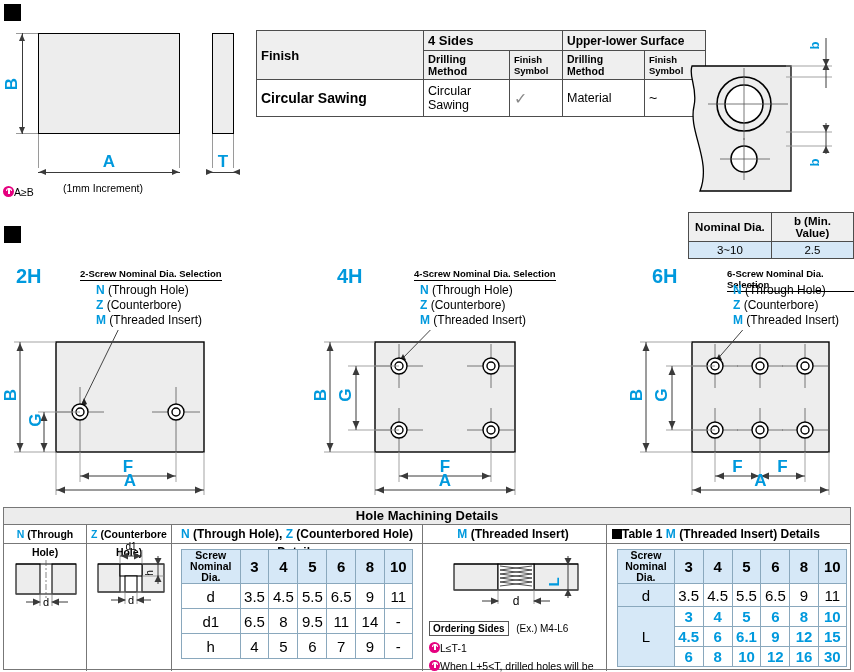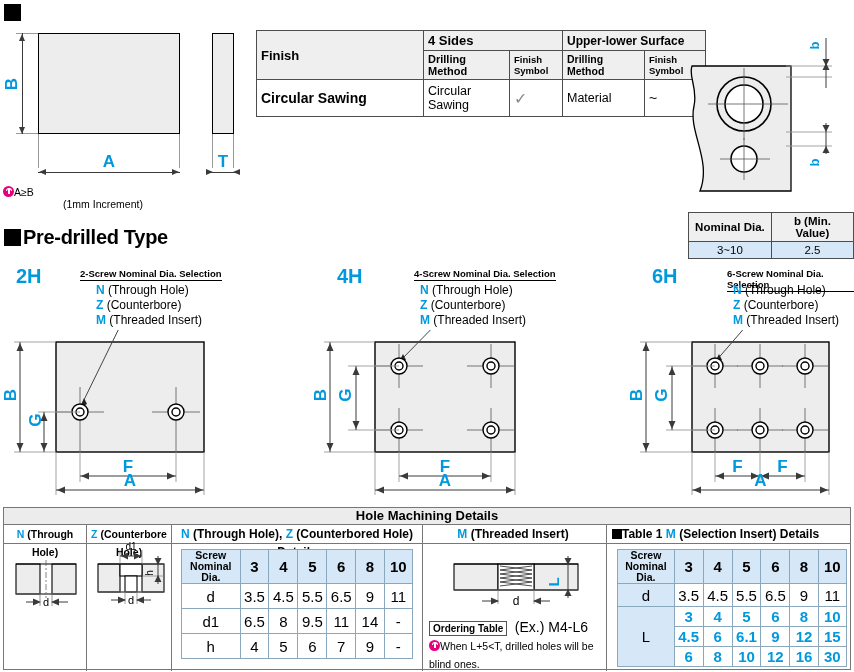--- a/index.html
+++ b/index.html
@@ -90,21 +90,21 @@
 <div class="abs ext" style="left:212px;top:134px;width:1px;height:34px;"></div>
 <div class="abs ext" style="left:233px;top:134px;width:1px;height:34px;"></div>
 <div class="abs dimline-h" style="left:206px;top:172px;width:34px;"></div>
 <div class="abs arrow ar-r" style="left:206px;top:169px;"></div>
 <div class="abs arrow ar-l" style="left:233px;top:169px;"></div>
 <div class="dimlab" style="left:207px;top:152px;width:32px;text-align:center;">T</div>
 
 <div class="abs" style="left:3px;top:182px;">
   <span class="noteicon"></span><span class="notetxt">A≥B</span>
 </div>
-<div class="abs notetxt" style="left:63px;top:198px;">(1mm Increment)</div>
+<div class="abs notetxt" style="left:63px;top:182px;">(1mm Increment)</div>
 
 <table class="abs finish-tbl" style="left:256px;top:30px;">
   <tbody>
       <tr>
     <td class="hdr-gray" rowspan="2" style="width:158px;height:22px;font-size:13px;">Finish</td>
     <td class="hdr-gray" colspan="2" style="width:121px;font-size:13px;">4 Sides</td>
     <td class="hdr-gray" colspan="2" style="width:125px;font-size:12px;">Upper-lower Surface</td>
   </tr>
   <tr>
     <td class="hdr-gray" style="width:77px;font-size:11px;">Drilling Method</td>
@@ -157,21 +157,20 @@
   </tr>
   <tr>
     <td class="v">3~10</td>
     <td class="v">2.5</td>
   </tr>
 </tbody>
   </table>
 
 <div class="abs sec-head" style="left:4px;top:226px;">
   <span class="sec-sq"></span>
-  <span class="sec-txt">Pre-drilled Type</span>
 </div>
 
 <div class="abs bold blue" style="left:16px;top:265px;font-size:20px;">2H</div>
 <div class="abs" style="left:80px;top:268px;font-size:9.5px;font-weight:bold;border-bottom:1px solid #000;padding-bottom:1px;">2-Screw Nominal Dia. Selection</div>
 <div class="abs" style="left:96px;top:283px;font-size:12px;line-height:15px;">
   <div><span class="blue bold">N</span> <span>(Through Hole)</span></div>
   <div><span class="blue bold">Z</span> <span>(Counterbore)</span></div>
   <div><span class="blue bold">M</span> <span>(Threaded Insert)</span></div>
 </div>
 
@@ -363,21 +362,21 @@
     <div class="abs" style="left:83px;top:0;width:84px;text-align:center;line-height:18px;font-size:10.5px;font-weight:bold;">
       <span class="blue">Z</span> <span>(Counterbore Hole)</span>
     </div>
     <div class="abs" style="left:168px;top:0;width:250px;text-align:center;line-height:18px;font-size:12px;font-weight:bold;">
       <span class="blue">N</span> <span>(Through Hole),</span> <span class="blue">Z</span> <span>(Counterbored Hole) Details</span>
     </div>
     <div class="abs" style="left:420px;top:0;width:178px;text-align:center;line-height:18px;font-size:12px;font-weight:bold;">
       <span class="blue">M</span> <span>(Threaded Insert)</span>
     </div>
     <div class="abs" style="left:604px;top:0;width:244px;line-height:18px;font-size:12px;font-weight:bold;padding-left:4px;">
-      <span style="display:inline-block;width:10px;height:10px;background:#000;vertical-align:-1px;"></span><span>Table 1</span> <span class="blue">M</span> <span>(Selection Insert) Details</span>
+      <span style="display:inline-block;width:10px;height:10px;background:#000;vertical-align:-1px;"></span><span>Table 1</span> <span class="blue">M</span> <span>(Threaded Insert) Details</span>
     </div>
   </div>
 
   <div class="vline" style="left:82px;top:16px;height:147px;"></div>
   <div class="vline" style="left:167px;top:16px;height:147px;"></div>
   <div class="vline" style="left:418px;top:16px;height:147px;"></div>
   <div class="vline" style="left:602px;top:16px;height:147px;"></div>
 
   <svg class="abs" style="left:8px;top:44px;" width="68" height="72">
     <rect x="4" y="12" width="24" height="30" fill="#ededed" stroke="#000" stroke-width="1.1"></rect>
@@ -495,22 +494,23 @@
     <line x1="54" y1="44" x2="54" y2="58" stroke="#888" stroke-width="0.8"></line>
     <line x1="90" y1="44" x2="90" y2="58" stroke="#888" stroke-width="0.8"></line>
     <line x1="38" y1="55" x2="54" y2="55" stroke="#3a3a3a" stroke-width="1"></line>
     <line x1="90" y1="55" x2="106" y2="55" stroke="#3a3a3a" stroke-width="1"></line>
     <polygon points="55,55 47,51.5 47,58.5" fill="#3a3a3a"></polygon>
     <polygon points="89,55 97,51.5 97,58.5" fill="#3a3a3a"></polygon>
     <text x="72" y="59" font-size="12" text-anchor="middle" font-family="Liberation Sans, sans-serif">d</text>
   </svg>
 
   <div class="abs" style="left:425px;top:110px;width:175px;">
-    <span class="ordbox">Ordering Table</span>
-    <span style="font-size:14px;margin-left:3px;">(Ex.) M4-L6</span>
+    <span class="ordbox">Ordering Sides</span>
+    <span style="font-size:10px;margin-left:3px;">(Ex.) M4-L6</span>
+    <div style="margin-top:2px;"><span class="noteicon"></span><span class="notetxt">L≤T-1</span></div>
     <div><span class="noteicon"></span><span class="notetxt">When L+5&lt;T, drilled holes will be blind ones.</span></div>
   </div>
 
   <table class="dat abs" style="left:613px;top:41px;width:230px;">
     <tbody>
         <tr>
       <td class="lab" style="width:58px;height:28px;">
         <div style="font-size:10.5px;font-weight:bold;line-height:11px;">Screw<br>Nominal Dia.</div>
       </td>
       <td style="width:29px;font-weight:bold;">3</td>

